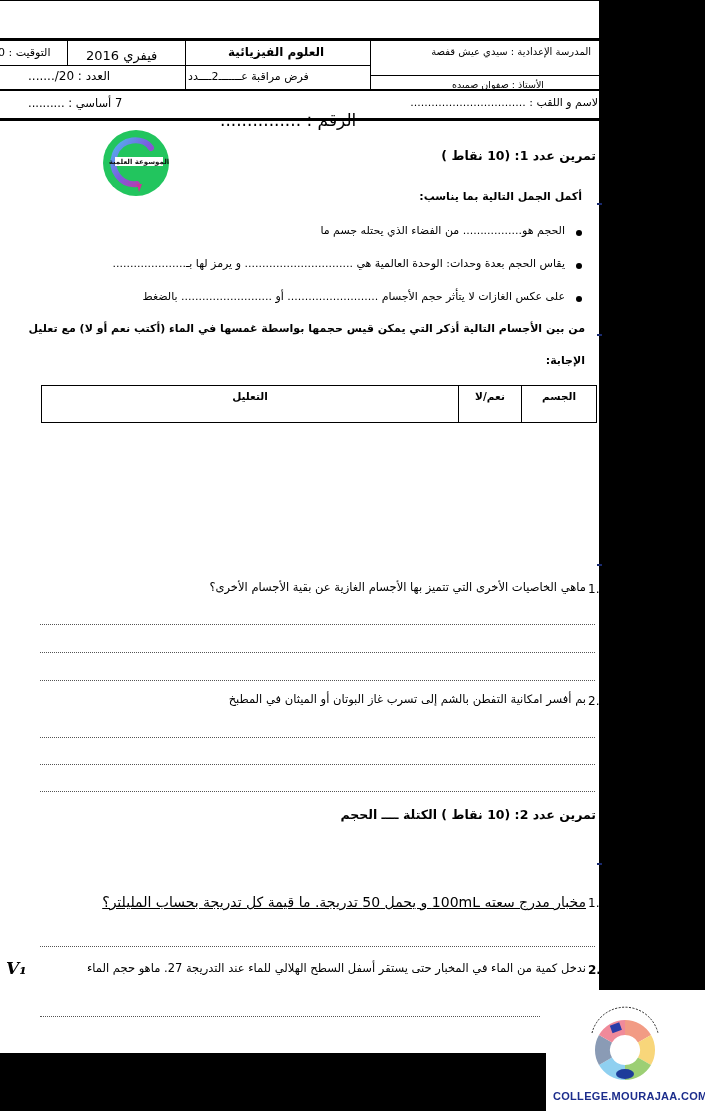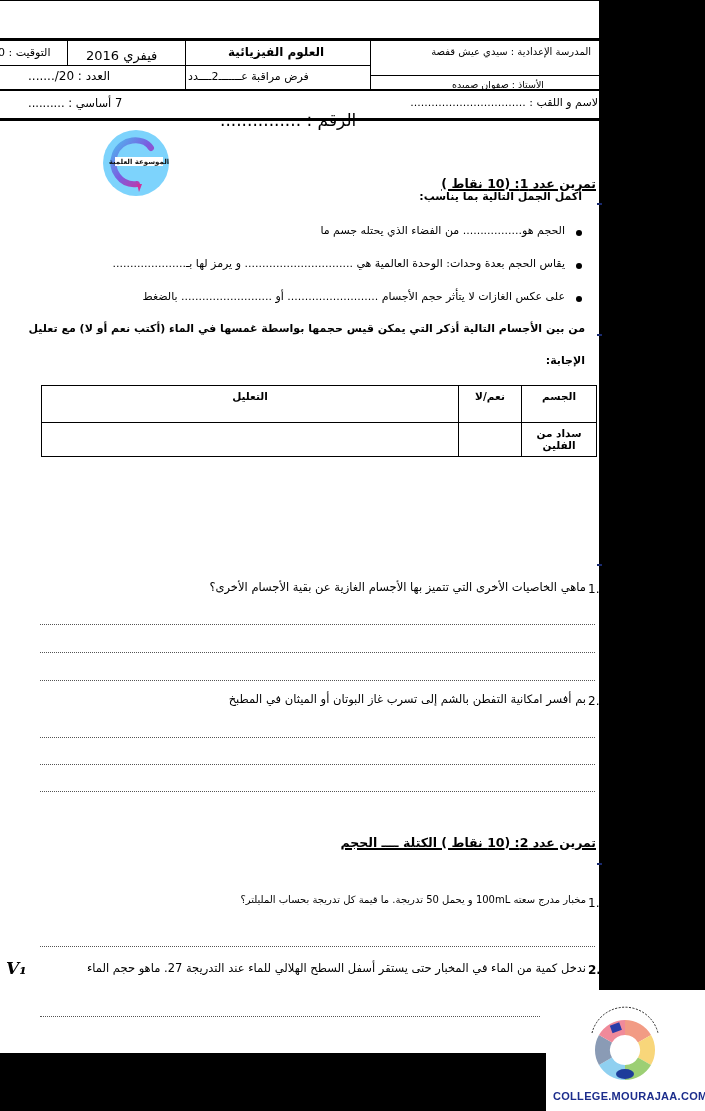--- a/index.html
+++ b/index.html
@@ -7,28 +7,28 @@
        font-family:"DejaVu Sans","Liberation Sans",sans-serif;color:#000;}
   .abs{position:absolute;}
   .rtl{direction:rtl;unicode-bidi:embed;}
   .black{background:#000;}
   
   .hdr{position:absolute;left:0;top:38px;width:599px;height:77px;border-top:3px solid #000;border-bottom:3px solid #000;}
   .hline{position:absolute;height:1px;background:#000;}
   .vline{position:absolute;width:1px;background:#000;}
   .hdr-txt{position:absolute;font-size:11px;white-space:nowrap;}
   .bold{font-weight:bold;}
-  .u{text-decoration:underline;text-decoration-thickness:2px;margin-top:28px;}
+  .u{text-decoration-thickness:2px;}
   .bullet{position:absolute;width:6px;height:6px;border-radius:50%;background:#000;}
   .dotline{position:absolute;height:0;border-top:1px dotted #555;}
   table.grid{position:absolute;left:41px;top:385px;width:556px;border-collapse:collapse;direction:rtl;}
   table.grid td, table.grid th{border:1.5px solid #000;font-size:10.5px;font-weight:bold;padding:0;}
   table.grid th{height:32px;vertical-align:top;padding-top:4px;}
   table.grid td{height:29px;vertical-align:top;padding-top:4px;text-align:center;}
-  .logo-left{position:absolute;left:103px;top:130px;width:66px;height:66px;border-radius:50%;background:#7dd3fc;overflow:hidden;}
+  .logo-left{position:absolute;left:103px;top:130px;width:66px;height:66px;border-radius:50%;background:#22c55e;overflow:hidden;}
   .mark{position:absolute;width:5px;height:2px;background:#1a2a6e;}
   .site{position:absolute;left:553px;top:1090px;font-size:11px;font-weight:bold;color:#1c2d8c;letter-spacing:0.3px;font-family:"Liberation Sans",sans-serif;}
 </style>
 </head>
 <body>
 
 <div class="abs black" style="left:599px;top:0;width:106px;height:990px;"></div>
 <div class="abs black" style="left:0;top:1053px;width:546px;height:58px;"></div>
 
 <div class="hline" style="left:0;top:0;width:599px;"></div>
@@ -88,25 +88,20 @@
 <div class="abs rtl bold" style="right:120px;top:322px;font-size:11px;white-space:nowrap;">من بين الأجسام التالية أذكر التي يمكن قيس حجمها بواسطة غمسها في الماء (أكتب نعم أو لا) مع تعليل</div>
 <div class="abs rtl bold" style="right:120px;top:354px;font-size:11px;white-space:nowrap;">الإجابة:</div>
 
 <table class="grid">
   <tbody>
       <tr>
     <th style="width:74px;">الجسم</th>
     <th style="width:62px;">نعم/لا</th>
     <th>التعليل</th>
   </tr>
-  <tr>
-    <td>سداد من الفلين</td>
-    <td></td>
-    <td></td>
-  </tr>
 </tbody>
   </table>
 
 <div class="mark" style="left:597px;top:564px;"></div>
 
 <div class="abs" style="left:588px;top:582px;font-size:12px;">1.</div>
 <div class="abs rtl" style="right:119px;top:580px;font-size:11.5px;white-space:nowrap;">ماهي الخاصيات الأخرى التي تتميز بها الأجسام الغازية عن بقية الأجسام الأخرى؟</div>
 <div class="dotline" style="left:40px;top:624px;width:555px;"></div>
 <div class="dotline" style="left:40px;top:652px;width:555px;"></div>
 <div class="dotline" style="left:40px;top:680px;width:555px;"></div>
@@ -114,21 +109,21 @@
 <div class="abs" style="left:588px;top:694px;font-size:12px;">2.</div>
 <div class="abs rtl" style="right:119px;top:692px;font-size:11.5px;white-space:nowrap;">بم أفسر امكانية التفطن بالشم إلى تسرب غاز البوتان أو الميثان في المطبخ</div>
 <div class="dotline" style="left:40px;top:737px;width:555px;"></div>
 <div class="dotline" style="left:40px;top:764px;width:555px;"></div>
 <div class="dotline" style="left:40px;top:791px;width:555px;"></div>
 
 <div class="abs rtl bold u" style="right:109px;top:807px;font-size:12.5px;white-space:nowrap;">تمرين عدد 2: (10 نقاط ) الكتلة ــــ الحجم</div>
 <div class="mark" style="left:597px;top:863px;"></div>
 
 <div class="abs" style="left:588px;top:896px;font-size:12px;">1.</div>
-<div class="abs rtl" style="right:119px;top:894px;font-size:10px;white-space:nowrap;">مخبار مدرج سعته  100mL و يحمل 50 تدريجة. ما قيمة كل تدريجة بحساب المليلتر؟</div>
+<div class="abs rtl" style="right:119px;top:894px;font-size:14px;white-space:nowrap;text-decoration:underline;">مخبار مدرج سعته  100mL و يحمل 50 تدريجة. ما قيمة كل تدريجة بحساب المليلتر؟</div>
 <div class="dotline" style="left:40px;top:946px;width:555px;"></div>
 
 <div class="abs bold" style="left:588px;top:963px;font-size:12px;">2.</div>
 <div class="abs bold" style="left:6px;top:958px;font-size:17px;font-style:italic;font-family:'DejaVu Serif',serif;">V₁</div>
 <div class="abs rtl" style="right:119px;top:961px;font-size:11.5px;white-space:nowrap;">ندخل كمية من الماء في المخبار حتى يستقر أسفل السطح الهلالي للماء عند التدريجة 27. ماهو حجم الماء</div>
 <div class="dotline" style="left:40px;top:1016px;width:500px;"></div>
 
 <div class="abs" style="left:570px;top:1005px;width:110px;height:80px;">
   <svg width="110" height="80" viewBox="0 0 110 80">
     <g transform="translate(55,45)">

